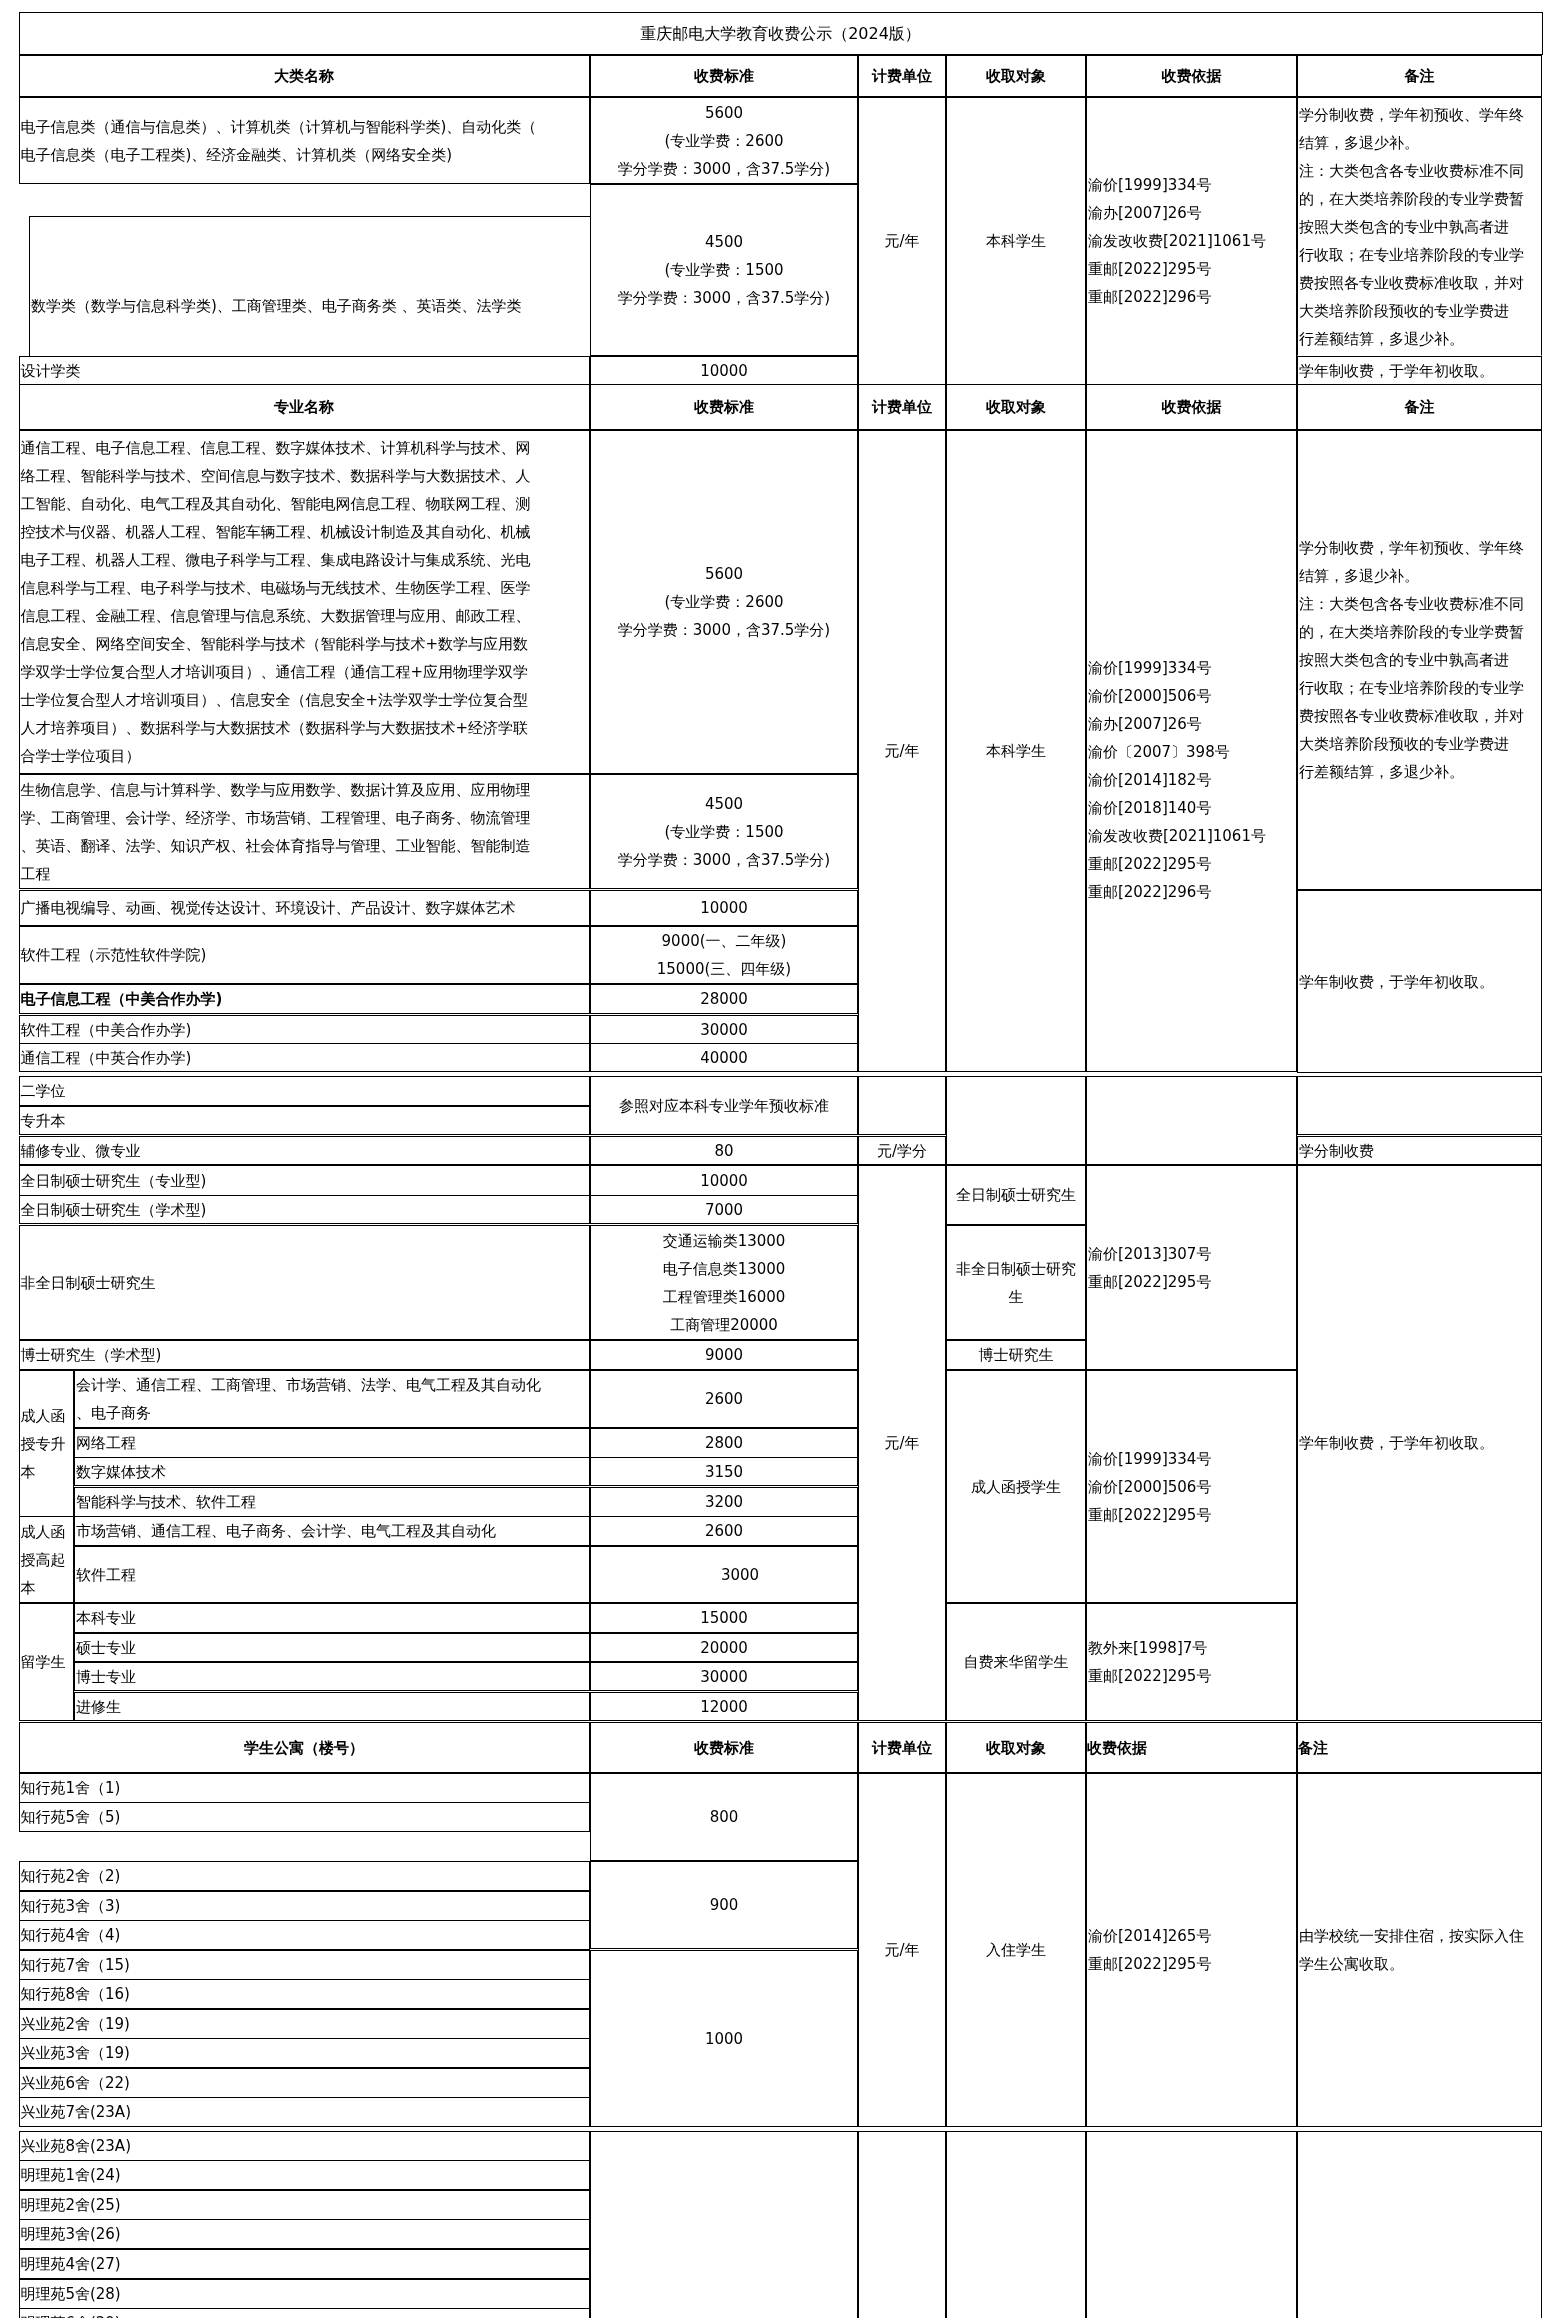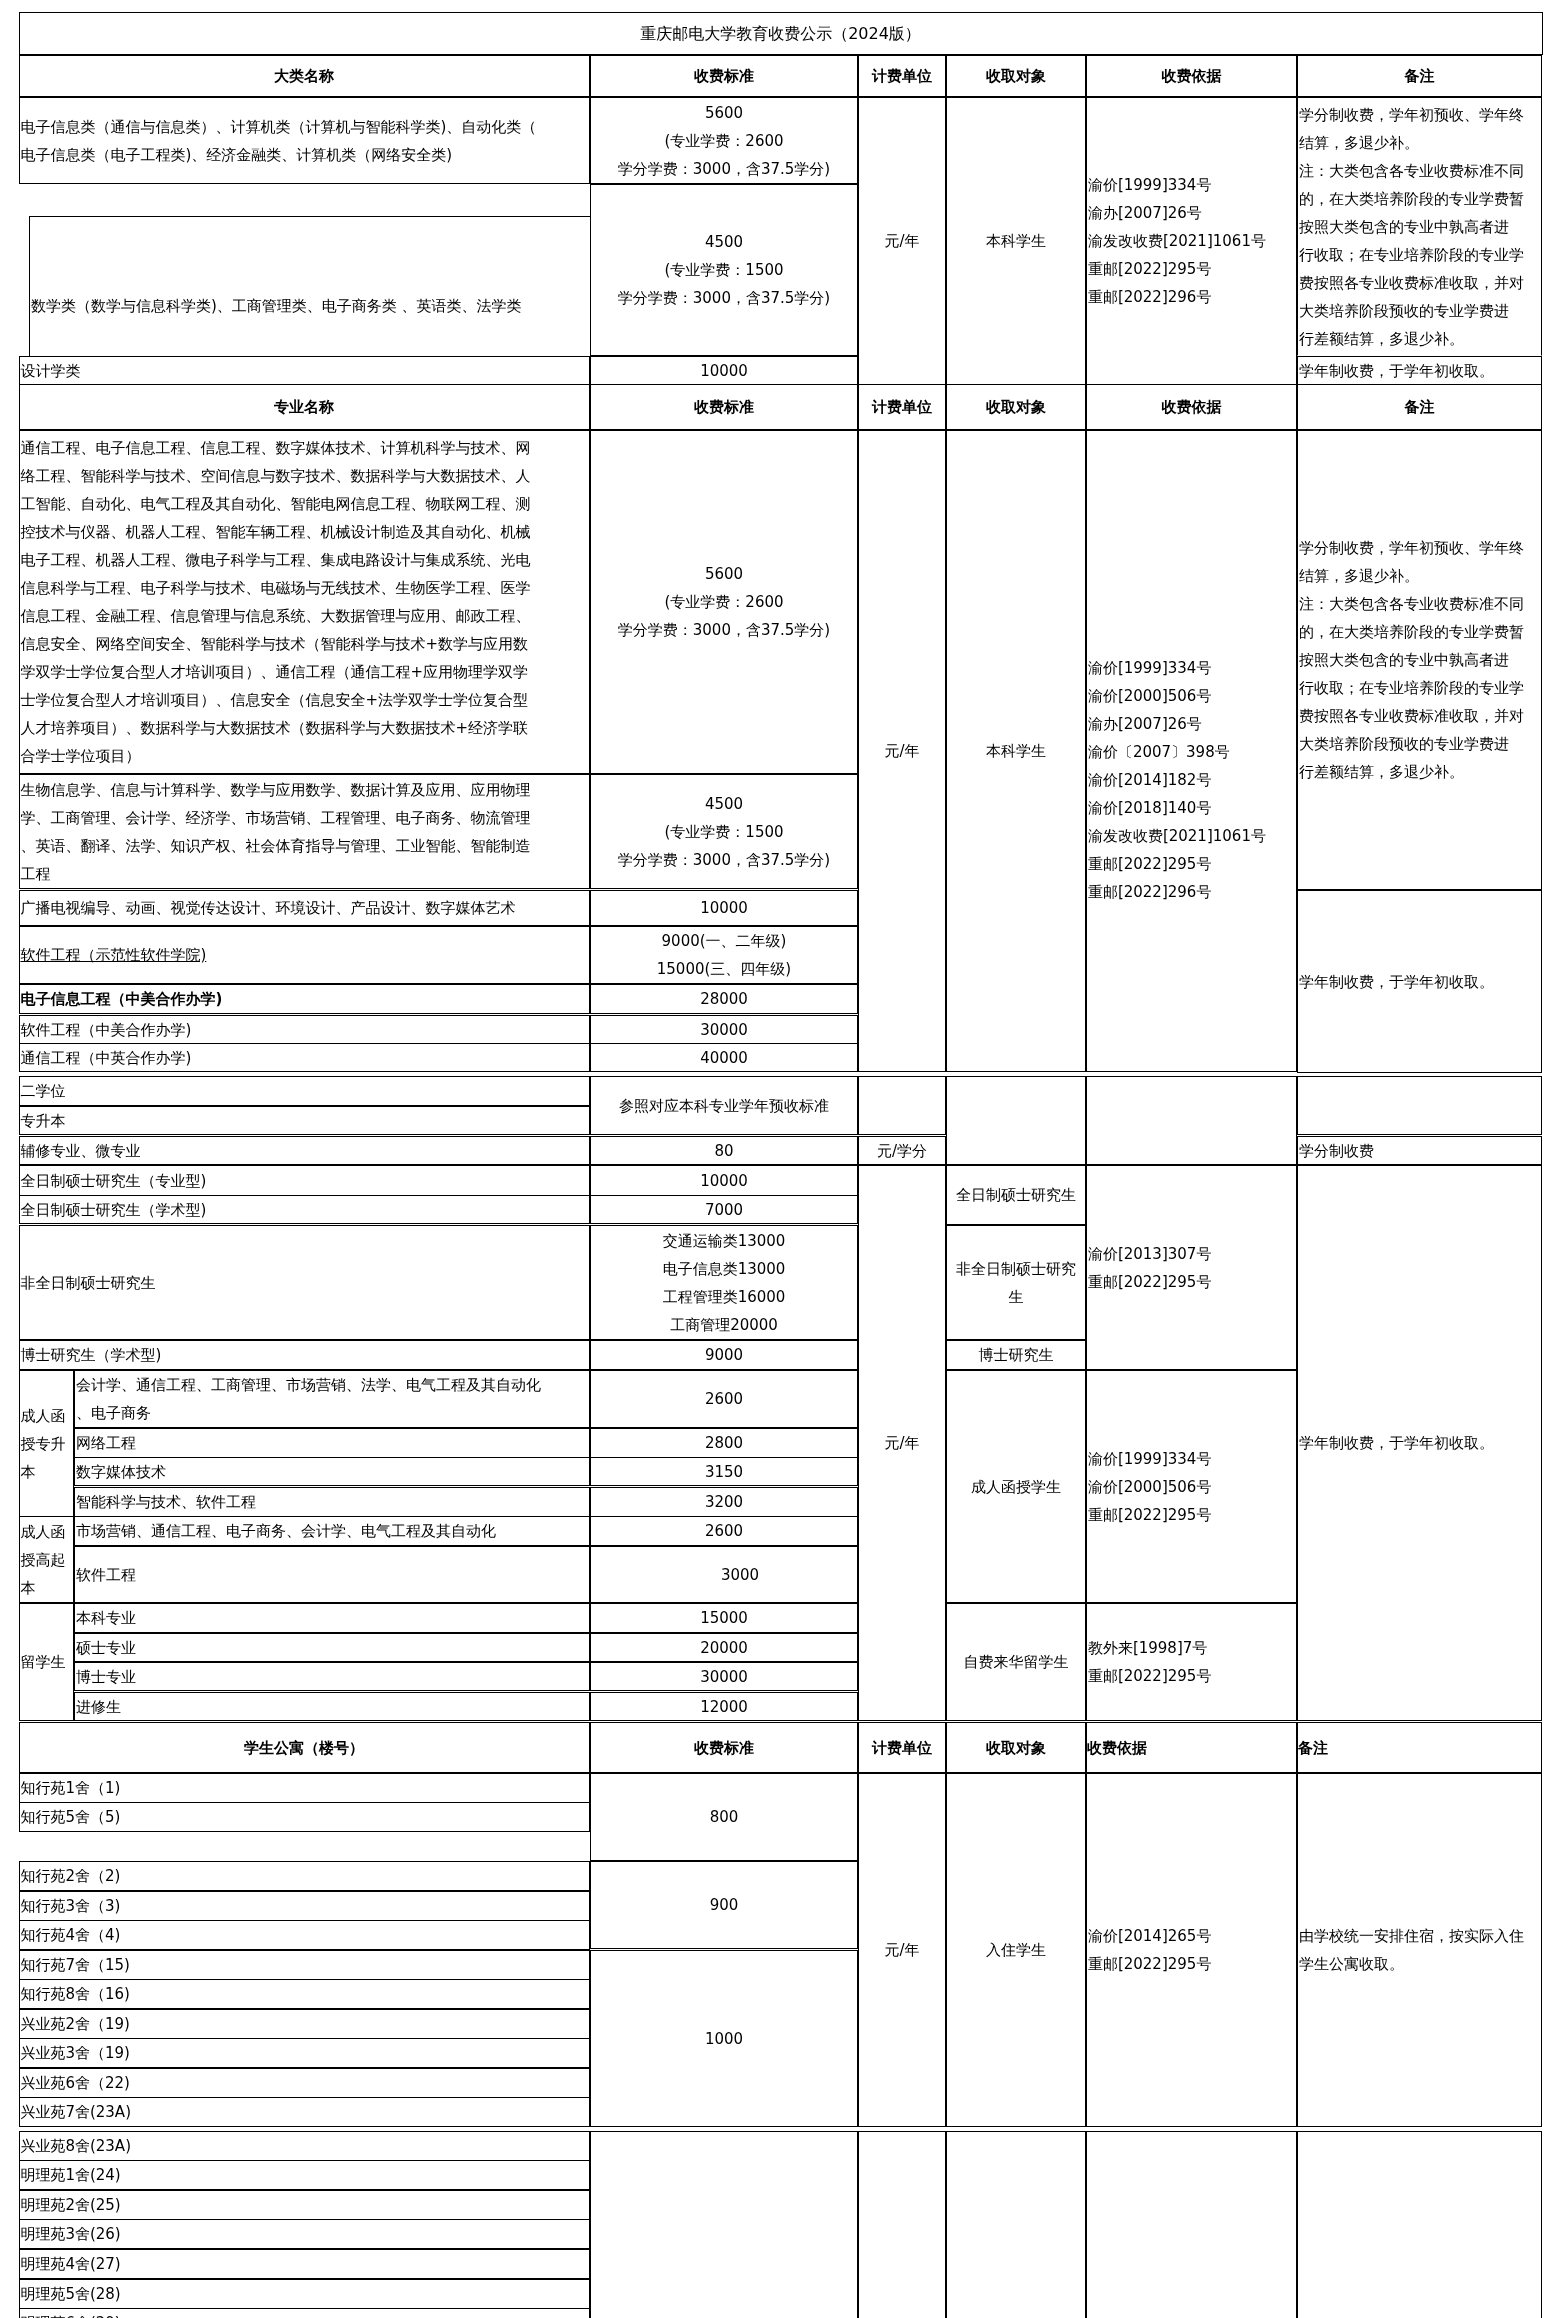--- a/index.html
+++ b/index.html
@@ -137,21 +137,21 @@
       <span class="ln">4500</span>
       <span class="ln">(专业学费：1500</span>
       <span class="ln">学分学费：3000，含37.5学分)</span>
     </div>
     <div class="c l" style="left: 18.5px; top: 890px; width: 571px; height: 36px;">
       <span class="ln">广播电视编导、动画、视觉传达设计、环境设计、产品设计、数字媒体艺术</span>
     </div>
     <div class="c m" style="left: 590px; top: 890px; width: 268px; height: 36px;">
       <span class="ln">10000</span>
     </div>
-    <div class="c l" style="left: 18.5px; top: 926px; width: 571px; height: 58px; text-decoration: underline;">
+    <div class="c l" style="left: 18.5px; top: 926px; width: 571px; height: 58px;">
       <span class="ln">软件工程（示范性软件学院)</span>
     </div>
     <div class="c m" style="left: 590px; top: 926px; width: 268px; height: 58px;">
       <span class="ln">9000(一、二年级)</span>
       <span class="ln">15000(三、四年级)</span>
     </div>
     <div class="c l" style="left: 18.5px; top: 984px; width: 571px; height: 30px; font-weight: bold;">
       <span class="ln">电子信息工程（中美合作办学)</span>
     </div>
     <div class="c m" style="left: 590px; top: 984px; width: 268px; height: 30px;">

